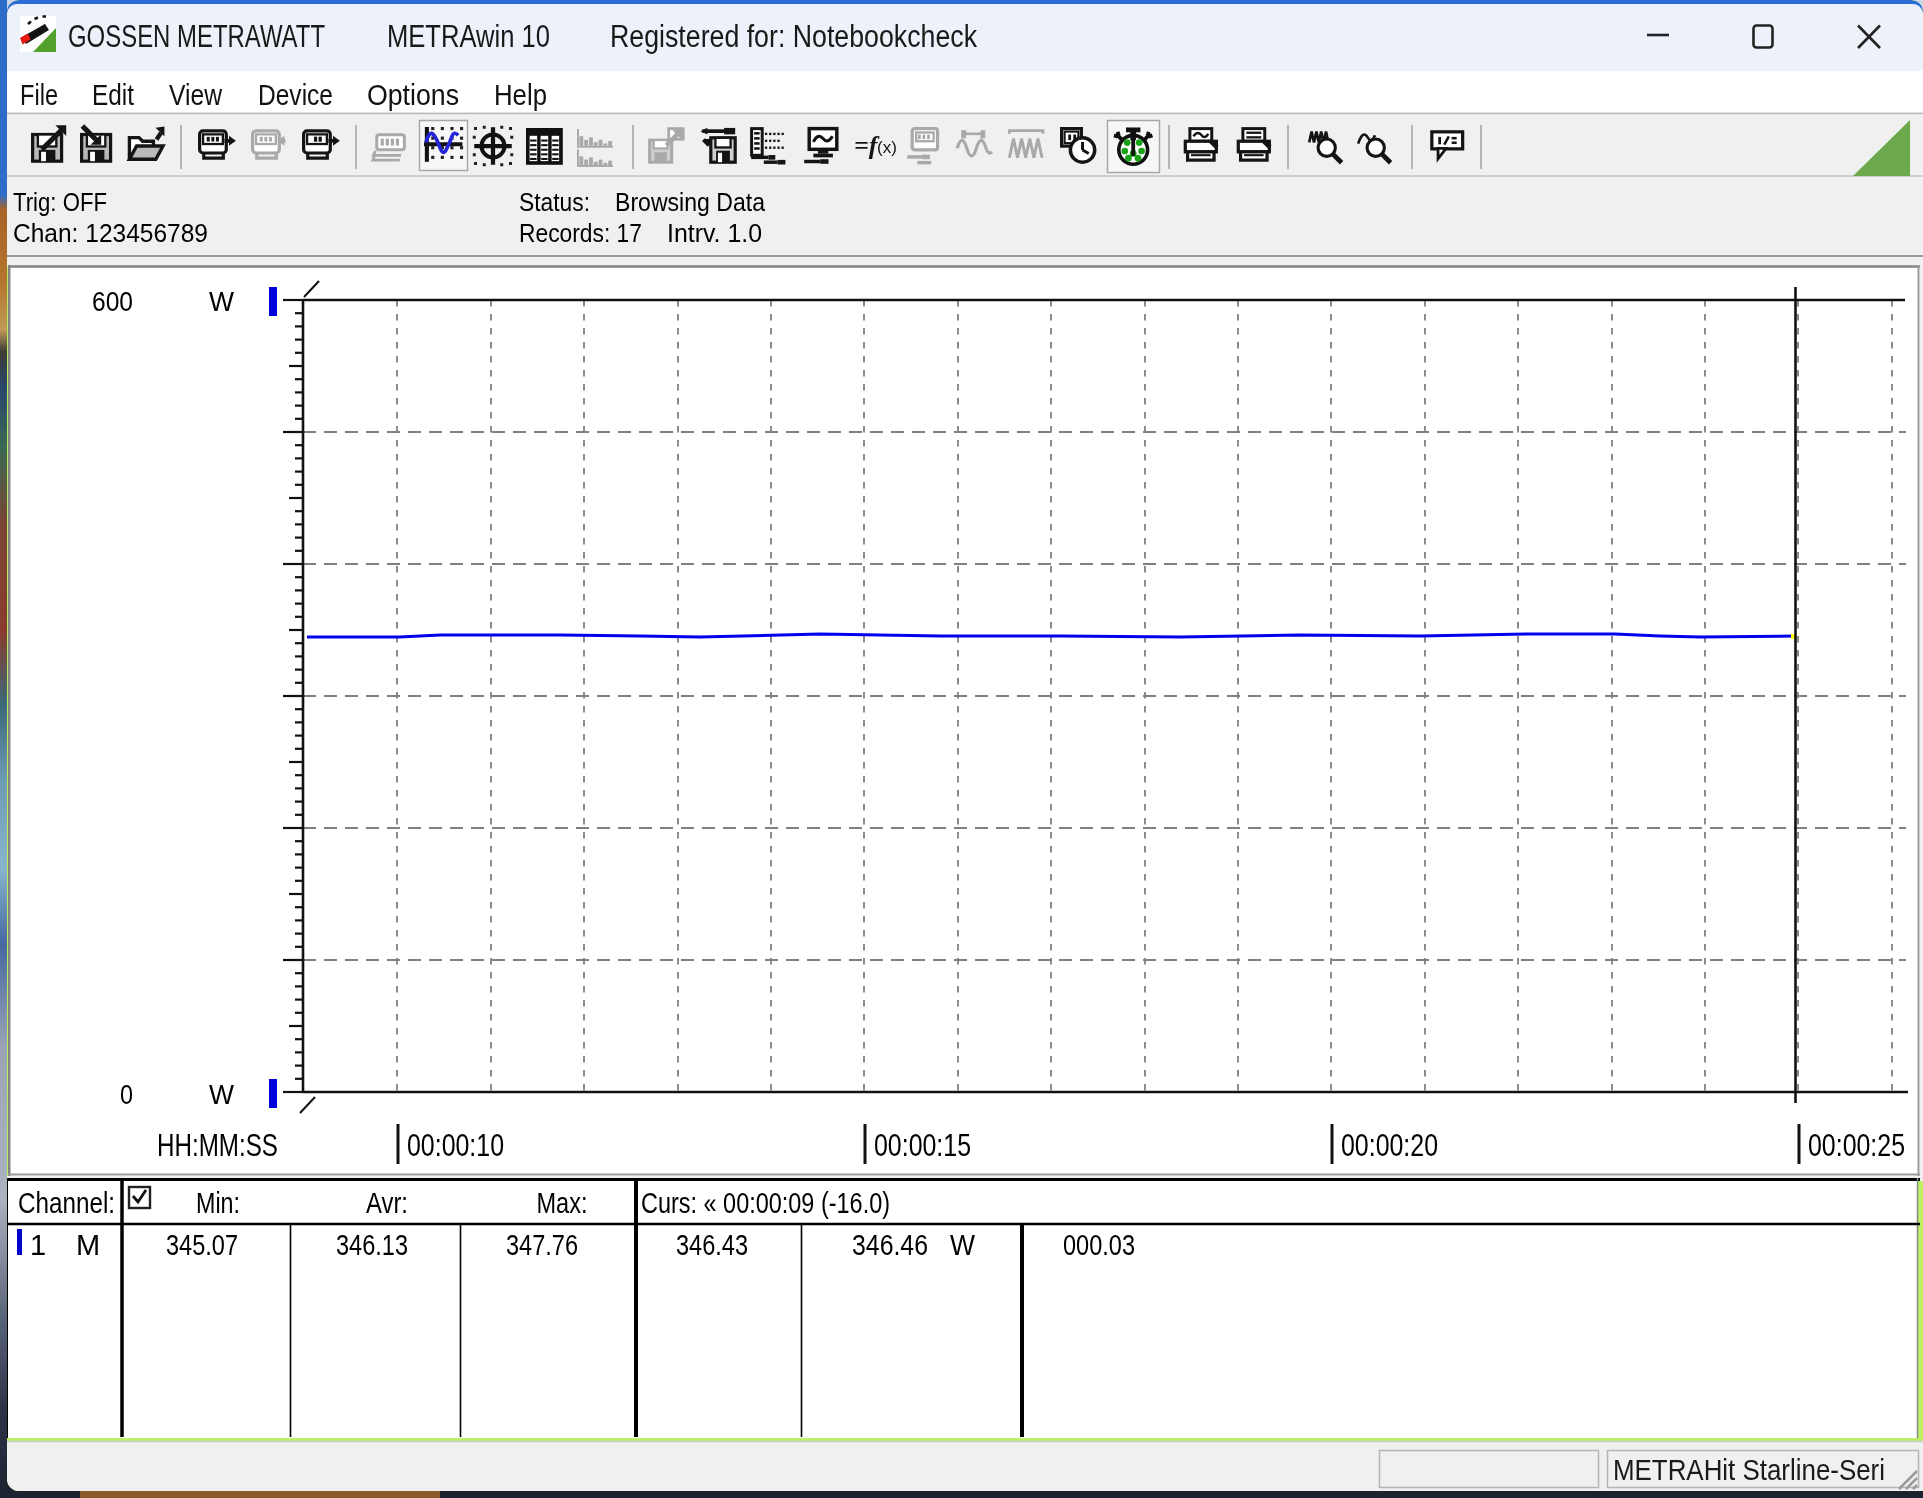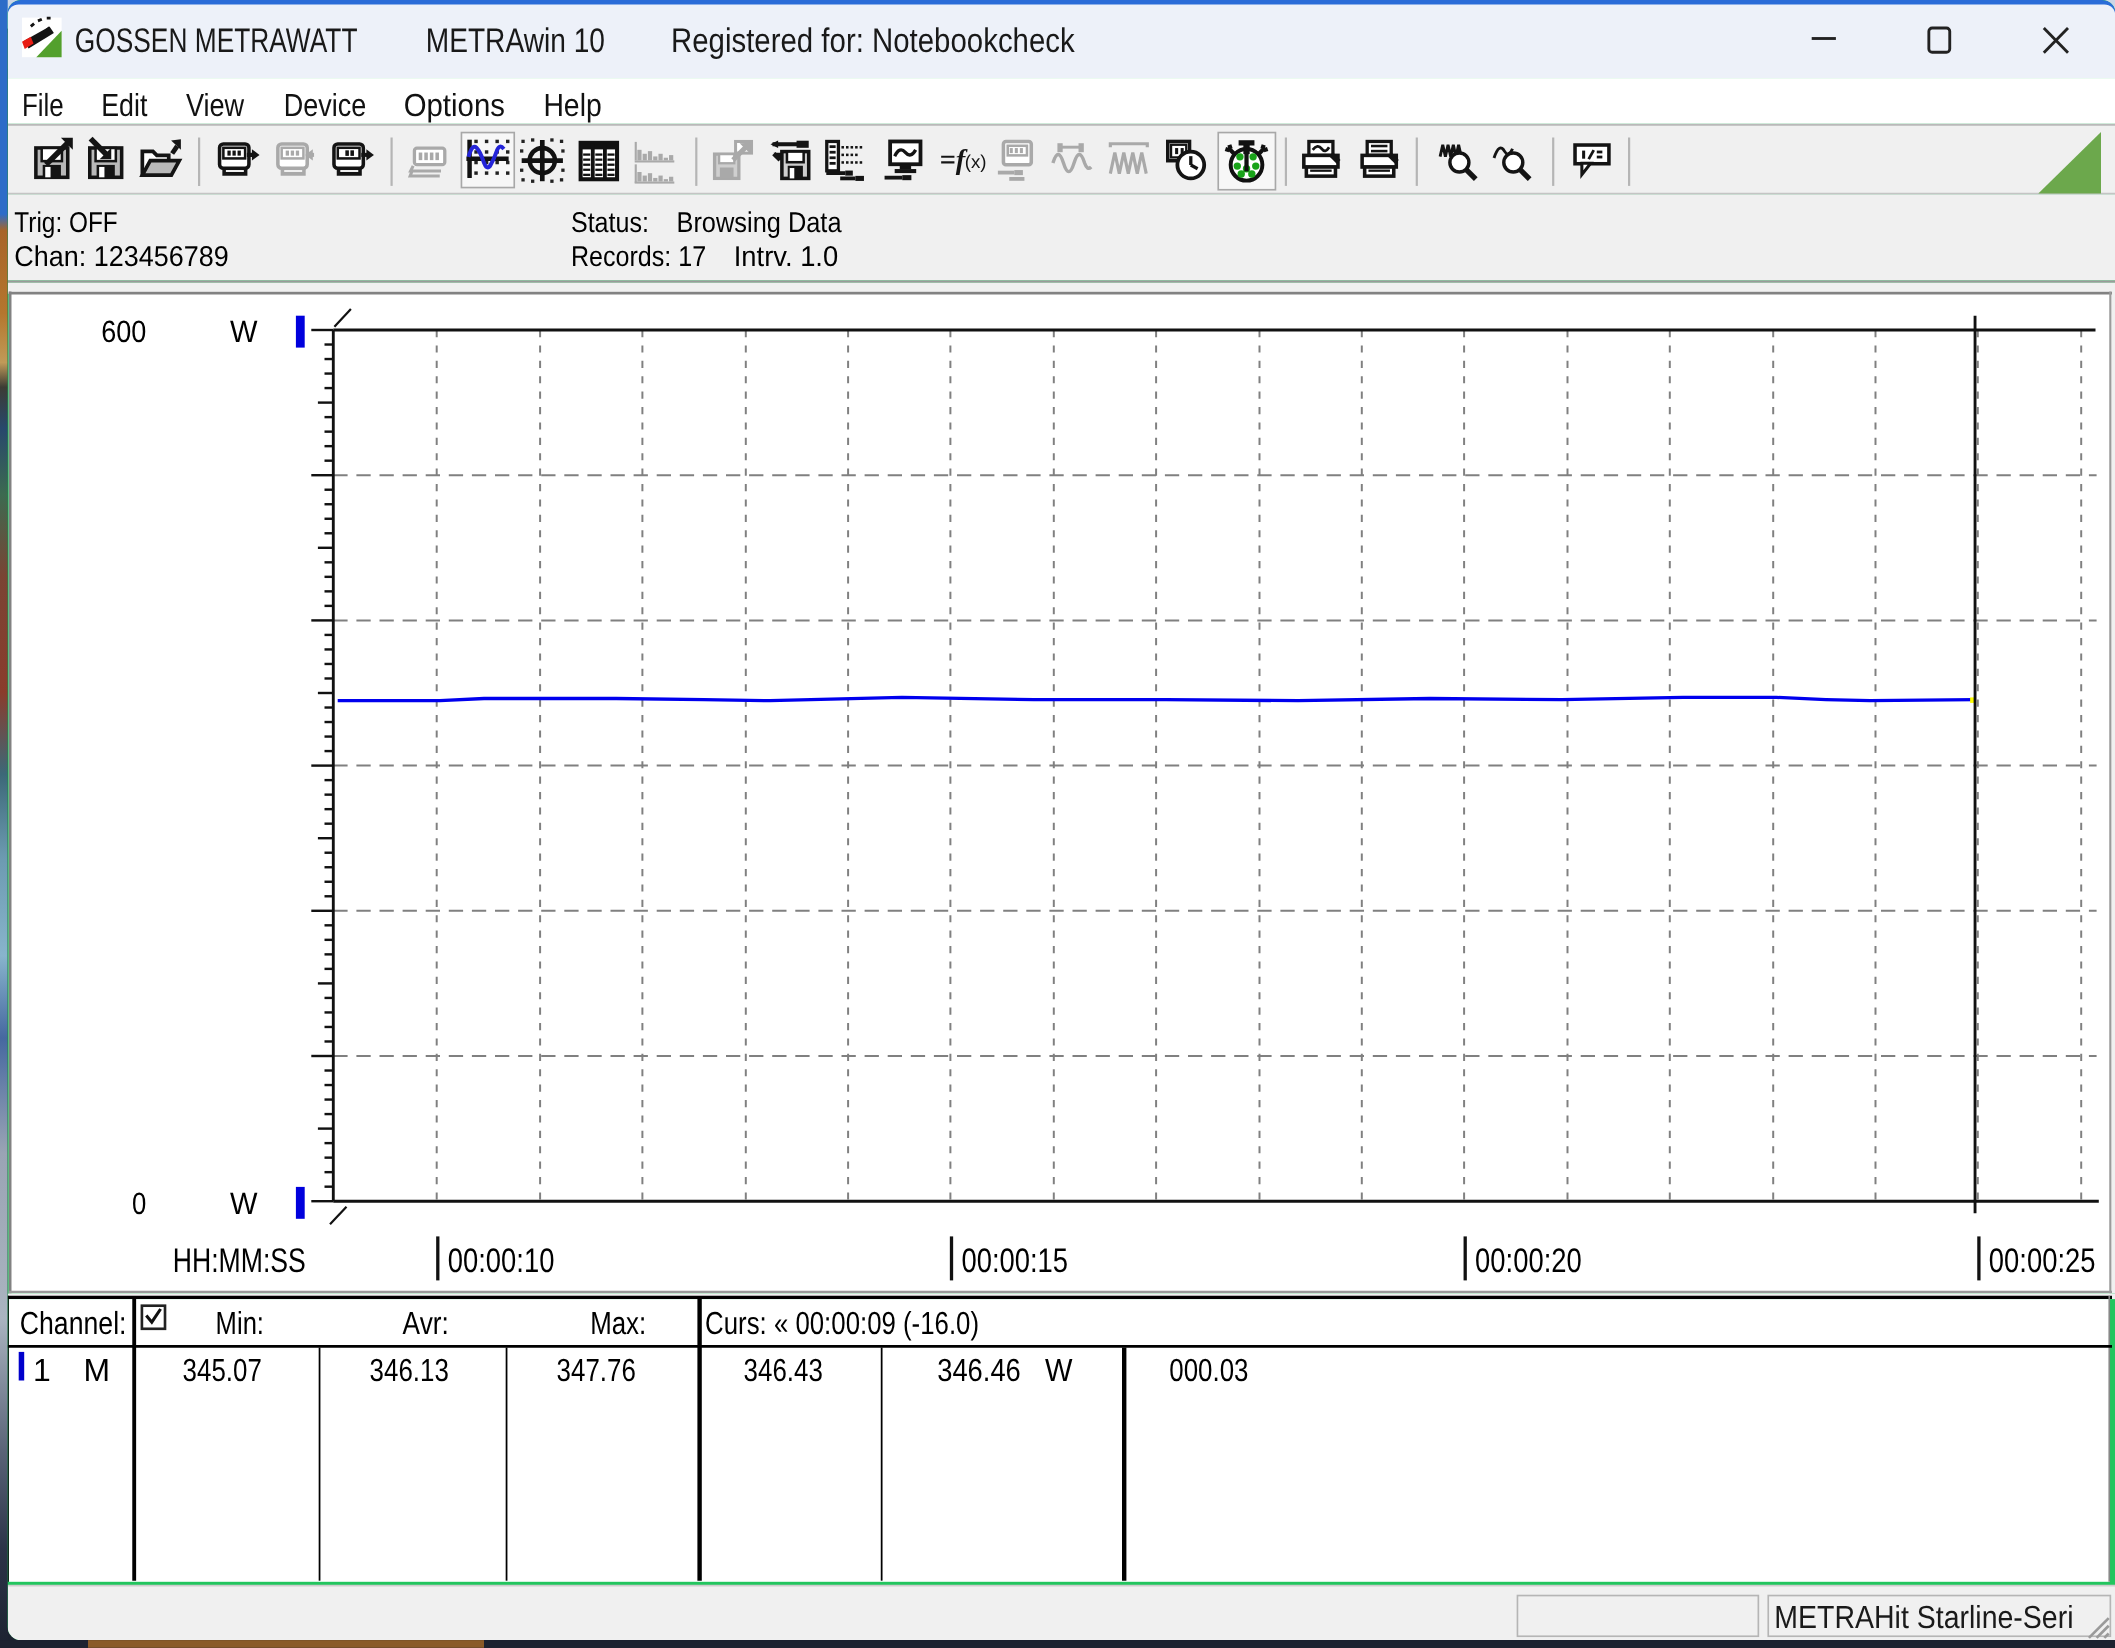--- a/index.html
+++ b/index.html
@@ -8,21 +8,21 @@
   background:linear-gradient(to bottom,
    #2d6cc8 0%, #2d6cc8 13%, #a86428 14%, #b4762e 19%, #c09a58 22%, #3c3c34 23.5%,
    #28486c 26%, #3c6a50 30%, #7a4434 35%, #8a3c2c 42%, #3c6878 47%, #6c9ab0 52%,
    #88b4cc 58%, #4668a0 63%, #9aa4b4 70%, #aab4c0 80%, #5a6478 88%, #2c3448 94%, #1c2230 100%); }
 #desk-bottom { position:absolute; left:0; top:1491px; width:1923px; height:7px; background:#1c2230; }
 #desk-bottom .o { position:absolute; left:80px; top:0; width:360px; height:7px; background:#8a5a28; }
 #corner-tl, #corner-tr { position:absolute; top:0; width:26px; height:26px; background:#ccd6e6; }
 #corner-tl { left:0; }
 #corner-tr { right:0; }
 #corner-bl { position:absolute; left:0; top:1465px; width:26px; height:33px; background:#1c2230; }
-#window { position:absolute; left:7px; top:0; width:1916px; height:1491px; background:#22c55e;
+#window { position:absolute; left:7px; top:0; width:1916px; height:1491px; background:#bef264;
   border-radius:12px 12px 0 12px; overflow:hidden; }
 svg { position:absolute; left:0; top:0; }
 </style>
 </head>
 <body>
 <div id="corner-tl"></div>
 <div id="corner-tr"></div>
 <div id="corner-bl"></div>
 <div id="desk-left"></div>
 <div id="desk-bottom">

